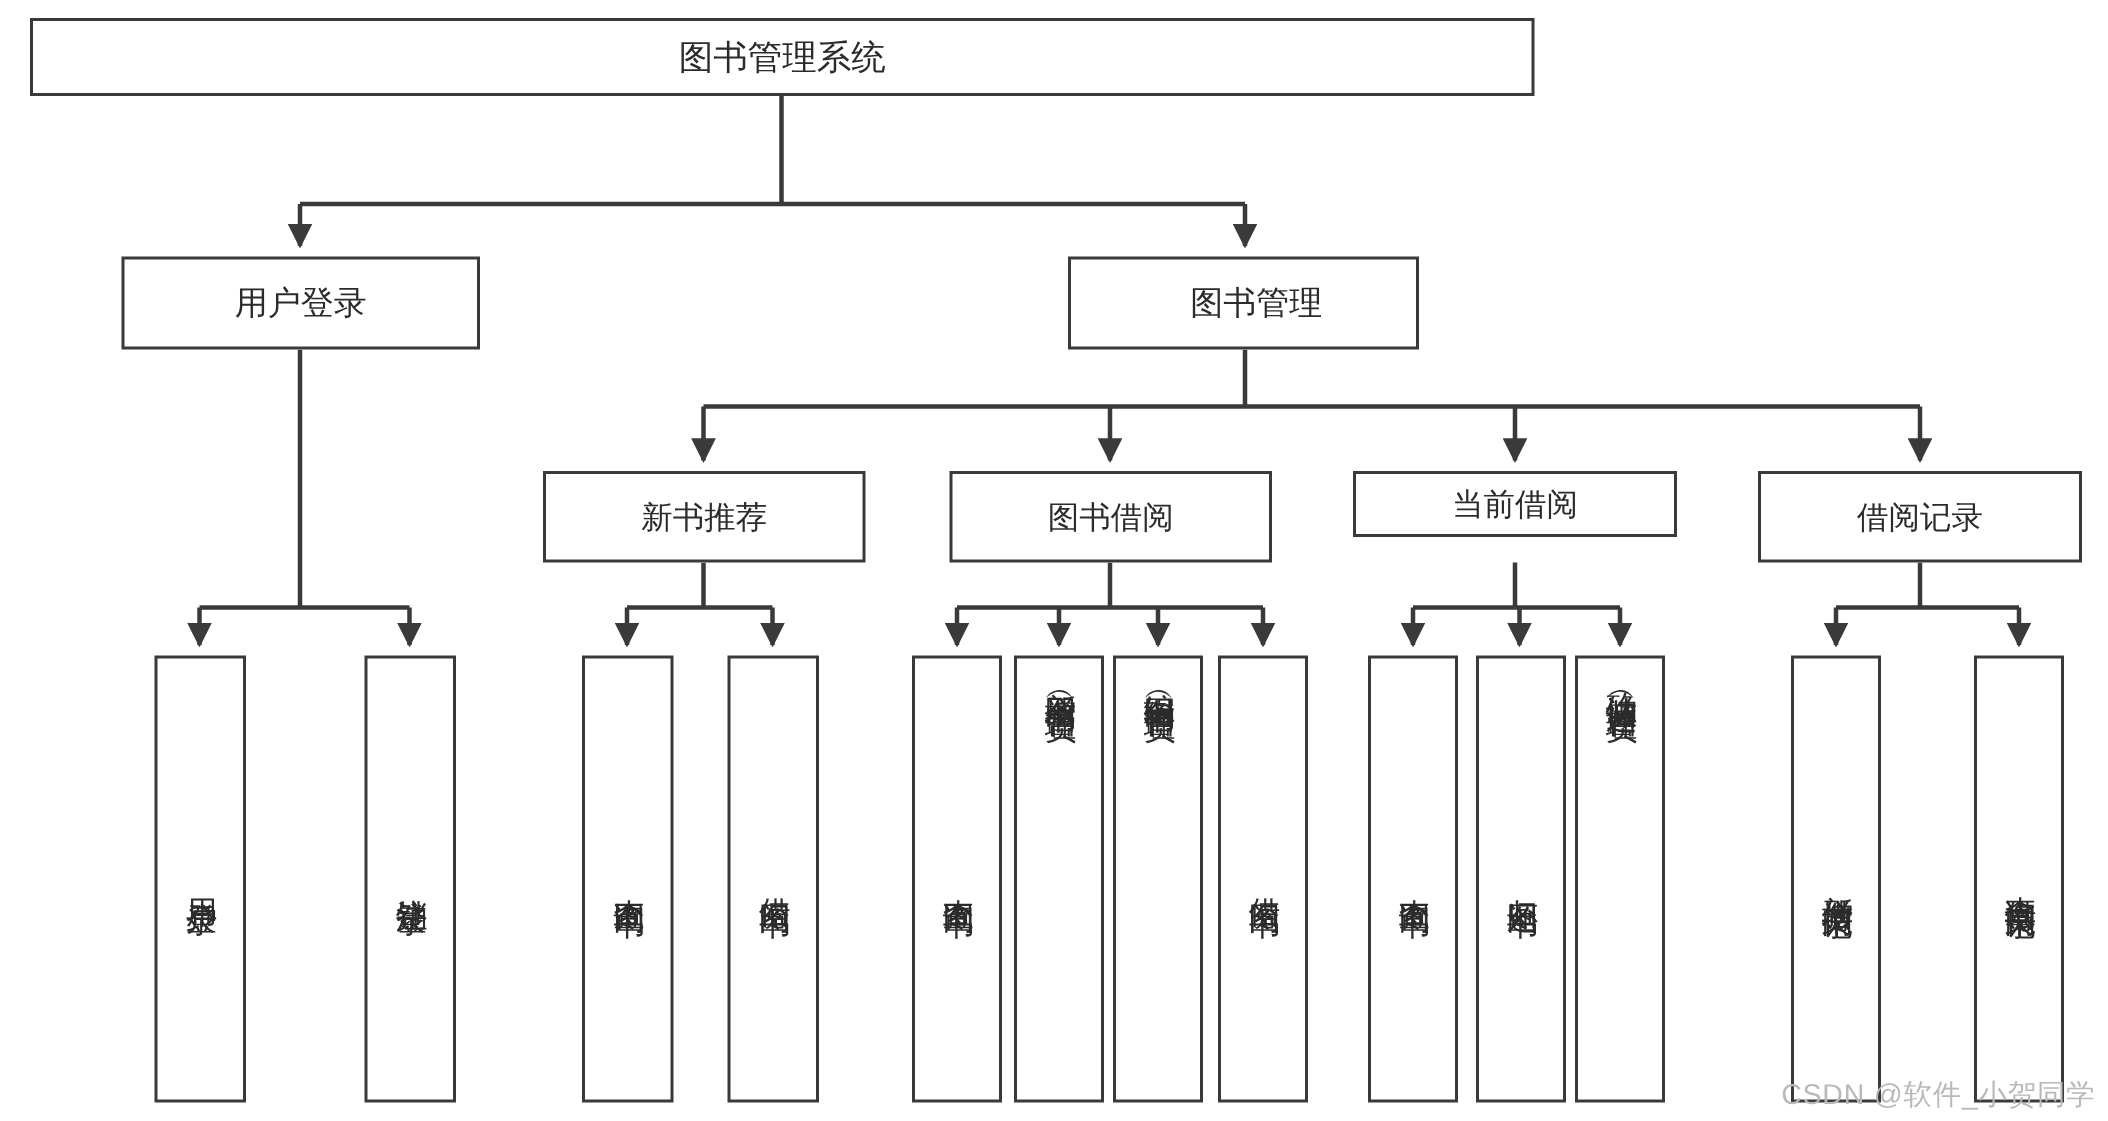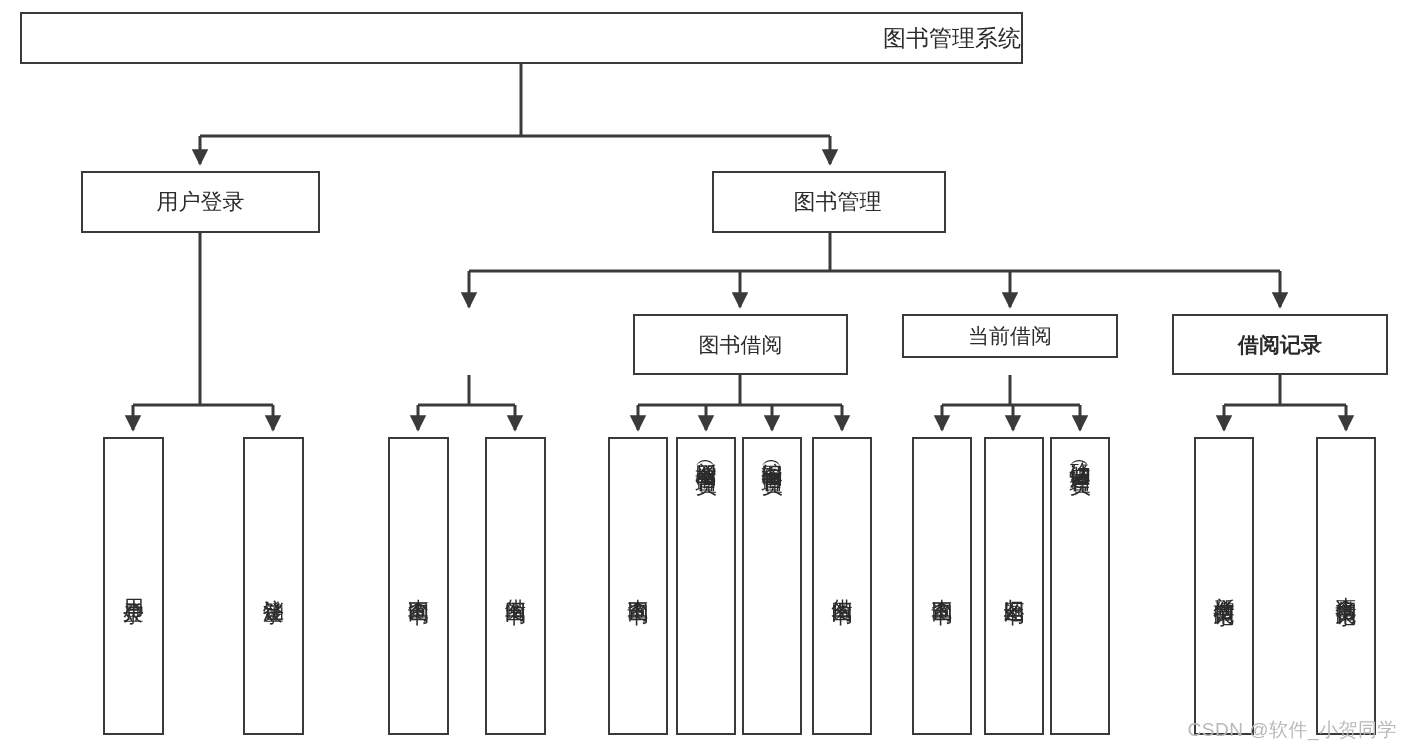--- a/index.html
+++ b/index.html
@@ -31,21 +31,20 @@
     background: #ffffff;
     border: 2px solid #3a3a3a;
     display: flex;
     align-items: center;
     justify-content: center;
     color: #2b2b2b;
     overflow: hidden;
   }
   .node.root {
     font-size: 23px;
-    justify-content: flex-end;
   }
   .node.level1 {
     font-size: 22px;
   }
   .node.level2 {
     font-size: 21px;
   }
   .node.leaf {
     font-size: 21px;
     padding: 6px 0;
@@ -134,27 +133,30 @@
     <span>图书管理系统</span>
   </div>
 
   <div class="node level1" style="left:81px; top:171px; width:239px; height:62px;">
     <span>用户登录</span>
   </div>
   <div class="node level1" style="left:712px; top:171px; width:234px; height:62px;padding-left:17px;">
     <span>图书管理</span>
   </div>
 
+  <div class="node level2" style="left:362px; top:314px; width:215px; height:61px;">
+    <span>新书推荐</span>
+  </div>
   <div class="node level2" style="left:633px; top:314px; width:215px; height:61px;align-items:center;">
     <span>图书借阅</span>
   </div>
   <div class="node level2" style="left:902px; top:314px; width:216px; height:44px;">
     <span>当前借阅</span>
   </div>
-  <div class="node level2" style="left:1172px; top:314px; width:216px; height:61px;font-weight:bold;">
+  <div class="node level2" style="left:1172px; top:314px; width:216px; height:61px;">
     <span>借阅记录</span>
   </div>
 
   <div class="node leaf center" style="left:103px; top:437px; width:61px; height:298px;">
     <span class="vtext">用户登录</span>
   </div>
   <div class="node leaf center" style="left:243px; top:437px; width:61px; height:298px;">
     <span class="vtext">注销登录</span>
   </div>
 

